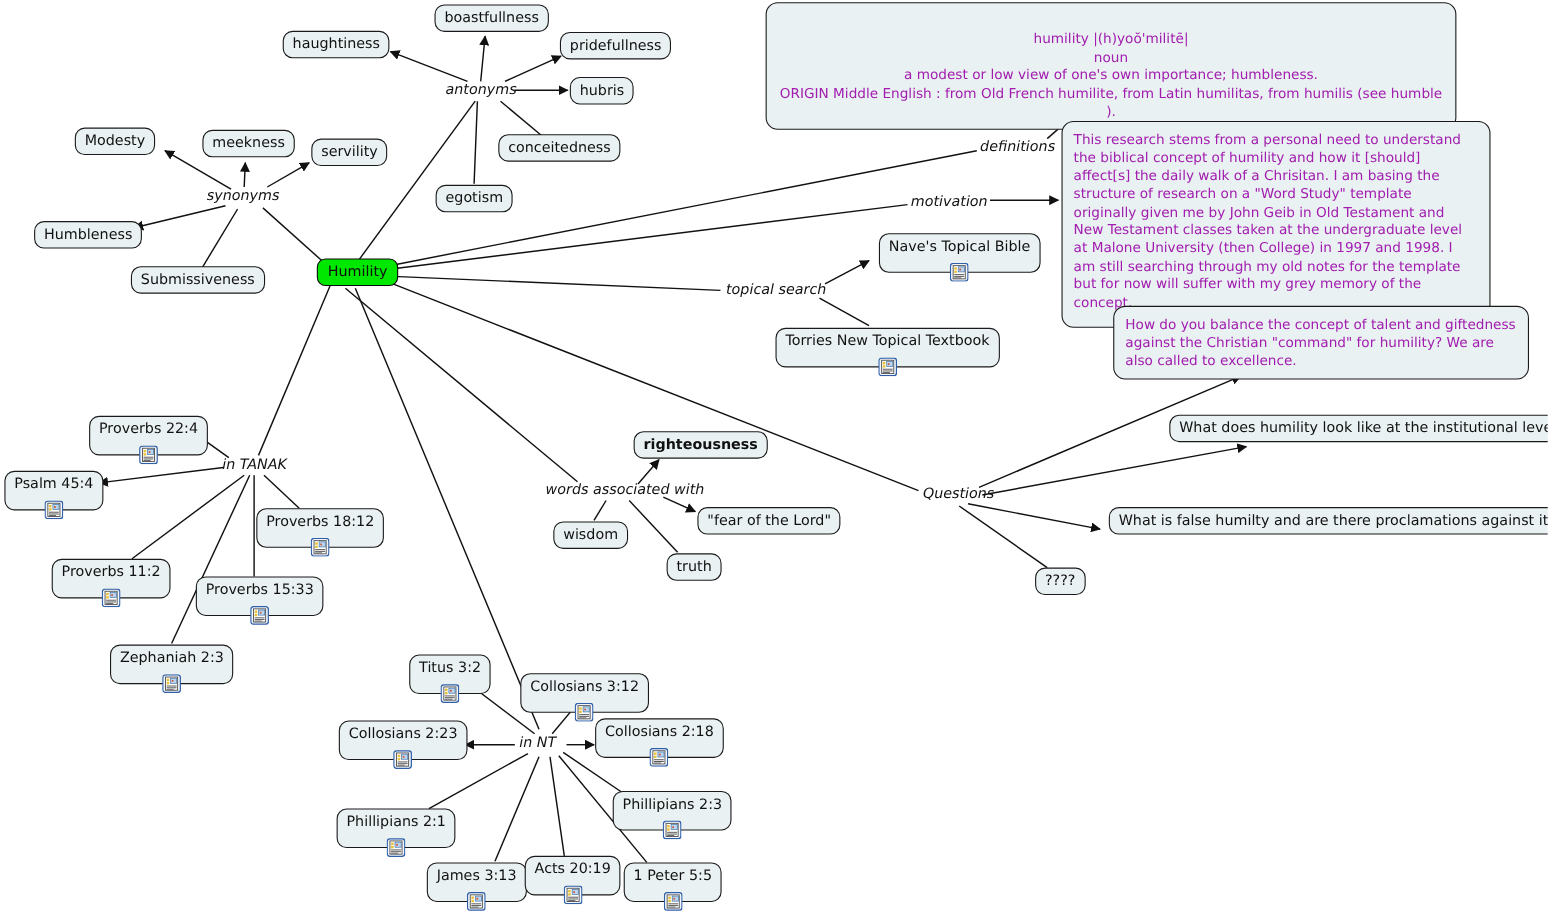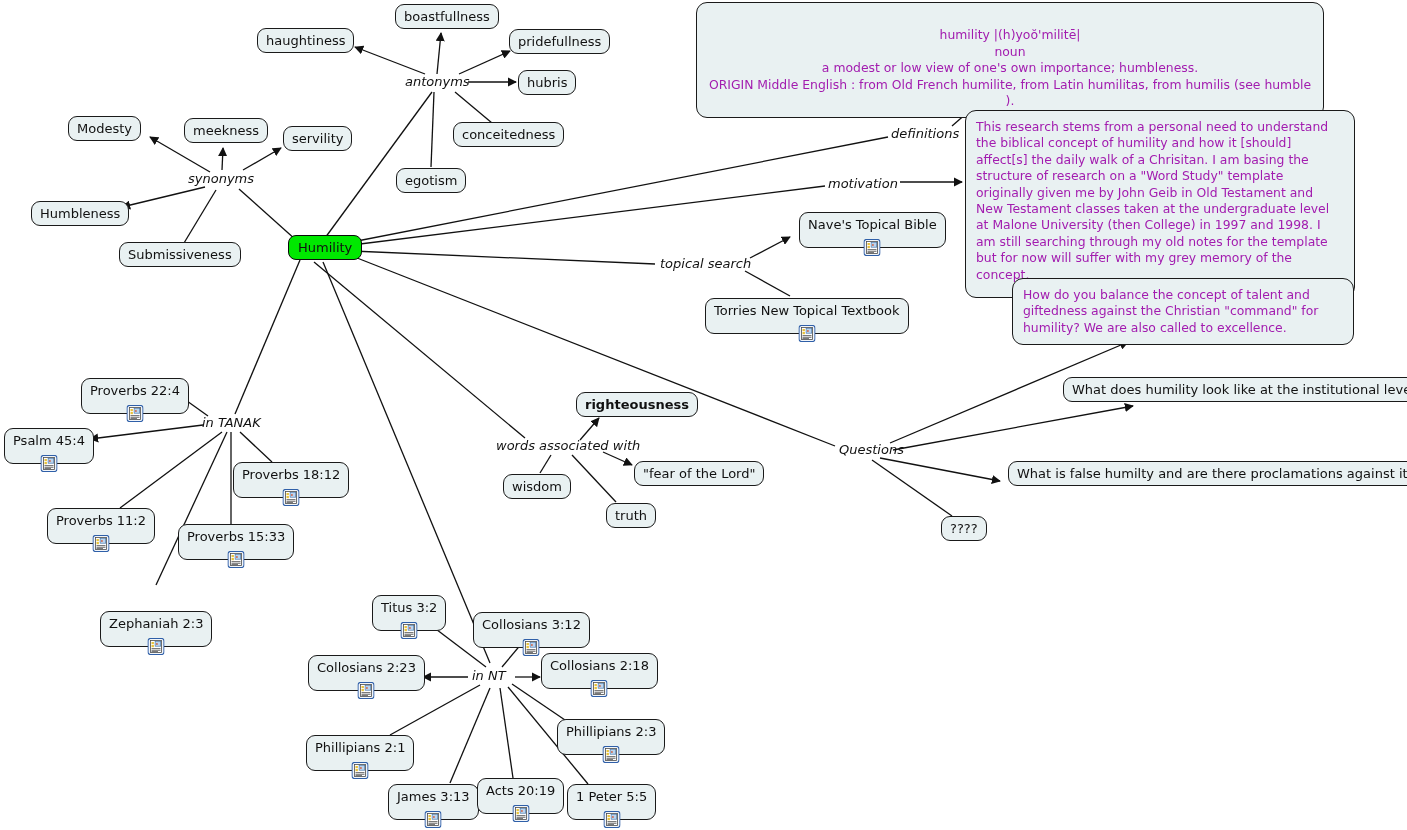--- a/index.html
+++ b/index.html
@@ -266,21 +266,21 @@
         <rect x="4" y="7" width="2.4" height="2.2" fill="#e8c23a"></rect>
         <rect x="7.6" y="3.6" width="5.6" height="4.6" fill="#bcd5ee" stroke="#3a6ea5" stroke-width="0.6"></rect>
         <rect x="8.6" y="5.2" width="1.6" height="1.6" fill="#d05a3a"></rect>
         <rect x="4" y="10.2" width="9" height="0.9" fill="#5a5a5a"></rect>
         <rect x="4" y="11.8" width="9" height="0.9" fill="#5a5a5a"></rect>
         <rect x="4" y="13.2" width="6.5" height="0.8" fill="#5a5a5a"></rect>
       </svg>
     </span>
   </div>
 
-  <div class="note wrapbox" style="left:1012px; top:278px; width:342px;">
+  <div class="note wrapbox" style="left:1012px; top:278px; width:378px;">
     <span>How do you balance the concept of talent and giftedness against the Christian "command" for humility? We are also called to excellence.</span>
   </div>
   <div class="node" style="left:1063px; top:377px;">
     <span class="node-text">What does humility look like at the institutional level?</span>
   </div>
   <div class="node" style="left:1008px; top:461px;">
     <span class="node-text">What is false humilty and are there proclamations against it?</span>
   </div>
   <div class="node" style="left:941px; top:516px;">
     <span class="node-text">????</span>
@@ -372,21 +372,21 @@
         <rect x="4" y="4" width="2.4" height="2.2" fill="#e8c23a"></rect>
         <rect x="4" y="7" width="2.4" height="2.2" fill="#e8c23a"></rect>
         <rect x="7.6" y="3.6" width="5.6" height="4.6" fill="#bcd5ee" stroke="#3a6ea5" stroke-width="0.6"></rect>
         <rect x="8.6" y="5.2" width="1.6" height="1.6" fill="#d05a3a"></rect>
         <rect x="4" y="10.2" width="9" height="0.9" fill="#5a5a5a"></rect>
         <rect x="4" y="11.8" width="9" height="0.9" fill="#5a5a5a"></rect>
         <rect x="4" y="13.2" width="6.5" height="0.8" fill="#5a5a5a"></rect>
       </svg>
     </span>
   </div>
-  <div class="node has-icon" style="left:100px; top:611px;text-align:center;">
+  <div class="node has-icon" style="left:100px; top:586px;text-align:center;">
     <span class="node-text">Zephaniah 2:3</span>
     <span class="res-icon">
       <svg viewBox="0 0 17 17" width="17" height="17" xmlns="http://www.w3.org/2000/svg">
         <rect x="0.5" y="0.5" width="16" height="16" rx="2.5" fill="#f2f6fa" stroke="#2f5fa8" stroke-width="1.2"></rect>
         <rect x="3" y="2.5" width="11" height="12" fill="#ffffff" stroke="#4a4a4a" stroke-width="0.8"></rect>
         <rect x="4" y="4" width="2.4" height="2.2" fill="#e8c23a"></rect>
         <rect x="4" y="7" width="2.4" height="2.2" fill="#e8c23a"></rect>
         <rect x="7.6" y="3.6" width="5.6" height="4.6" fill="#bcd5ee" stroke="#3a6ea5" stroke-width="0.6"></rect>
         <rect x="8.6" y="5.2" width="1.6" height="1.6" fill="#d05a3a"></rect>
         <rect x="4" y="10.2" width="9" height="0.9" fill="#5a5a5a"></rect>

